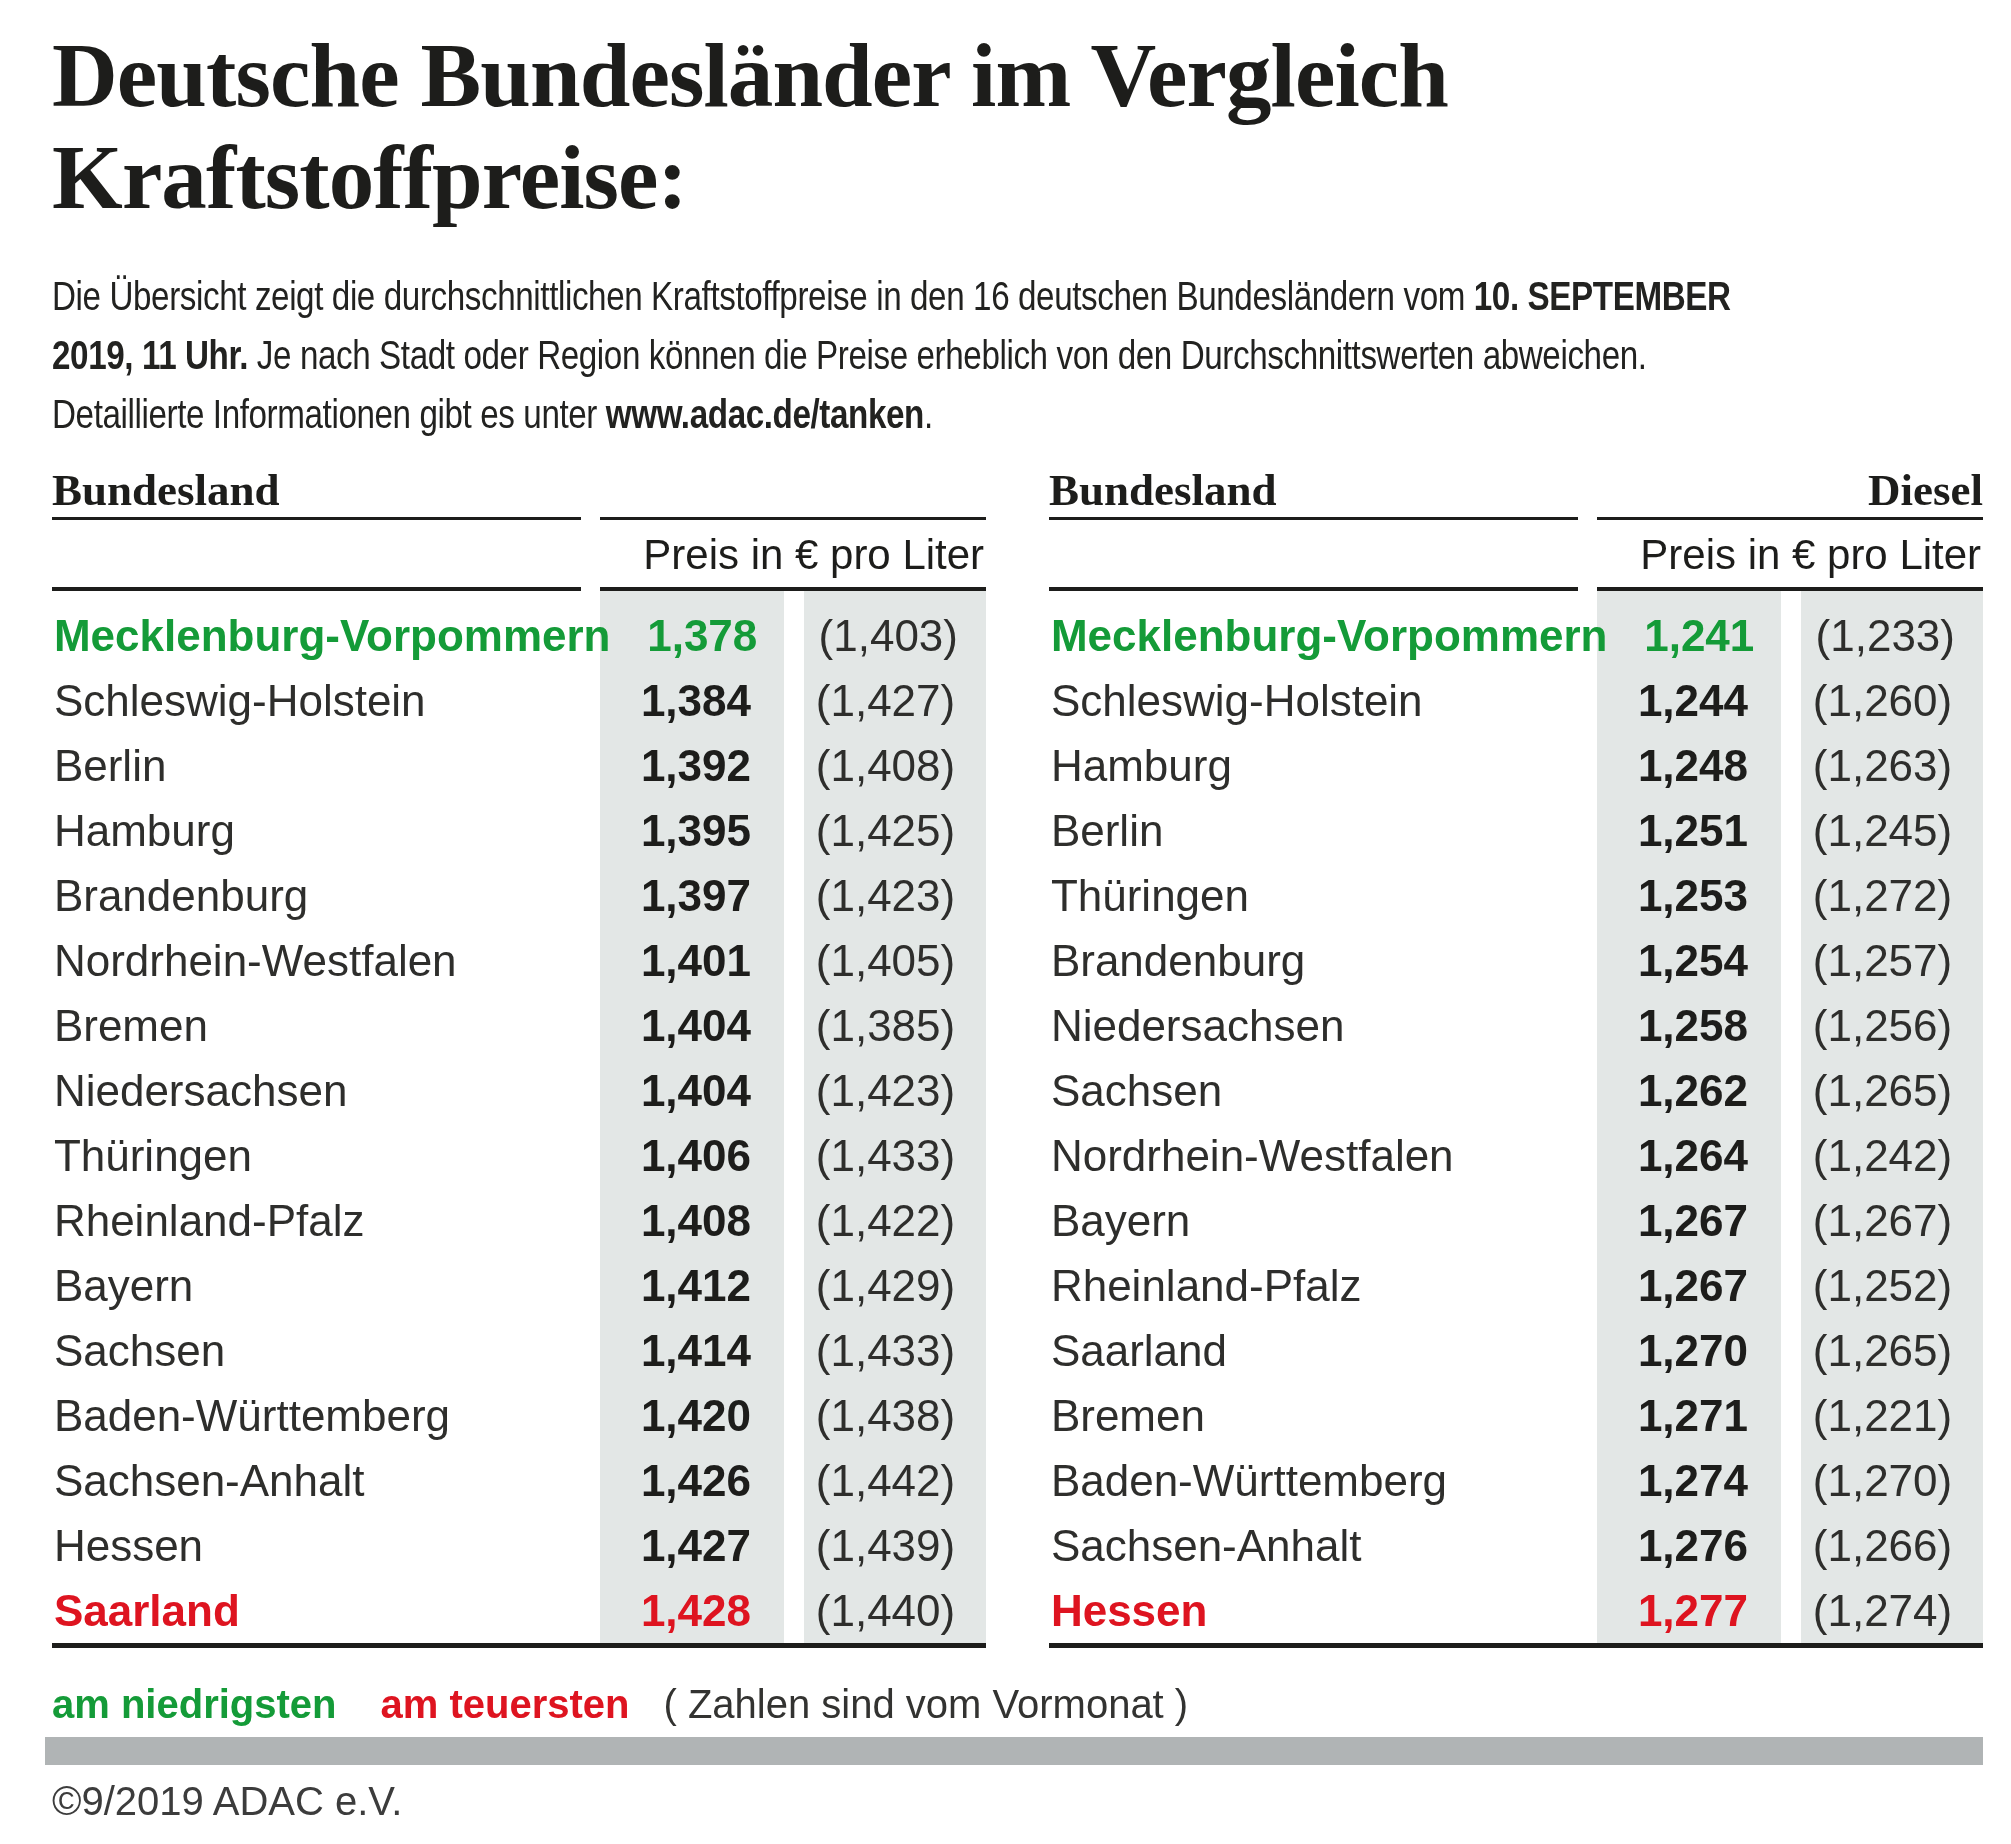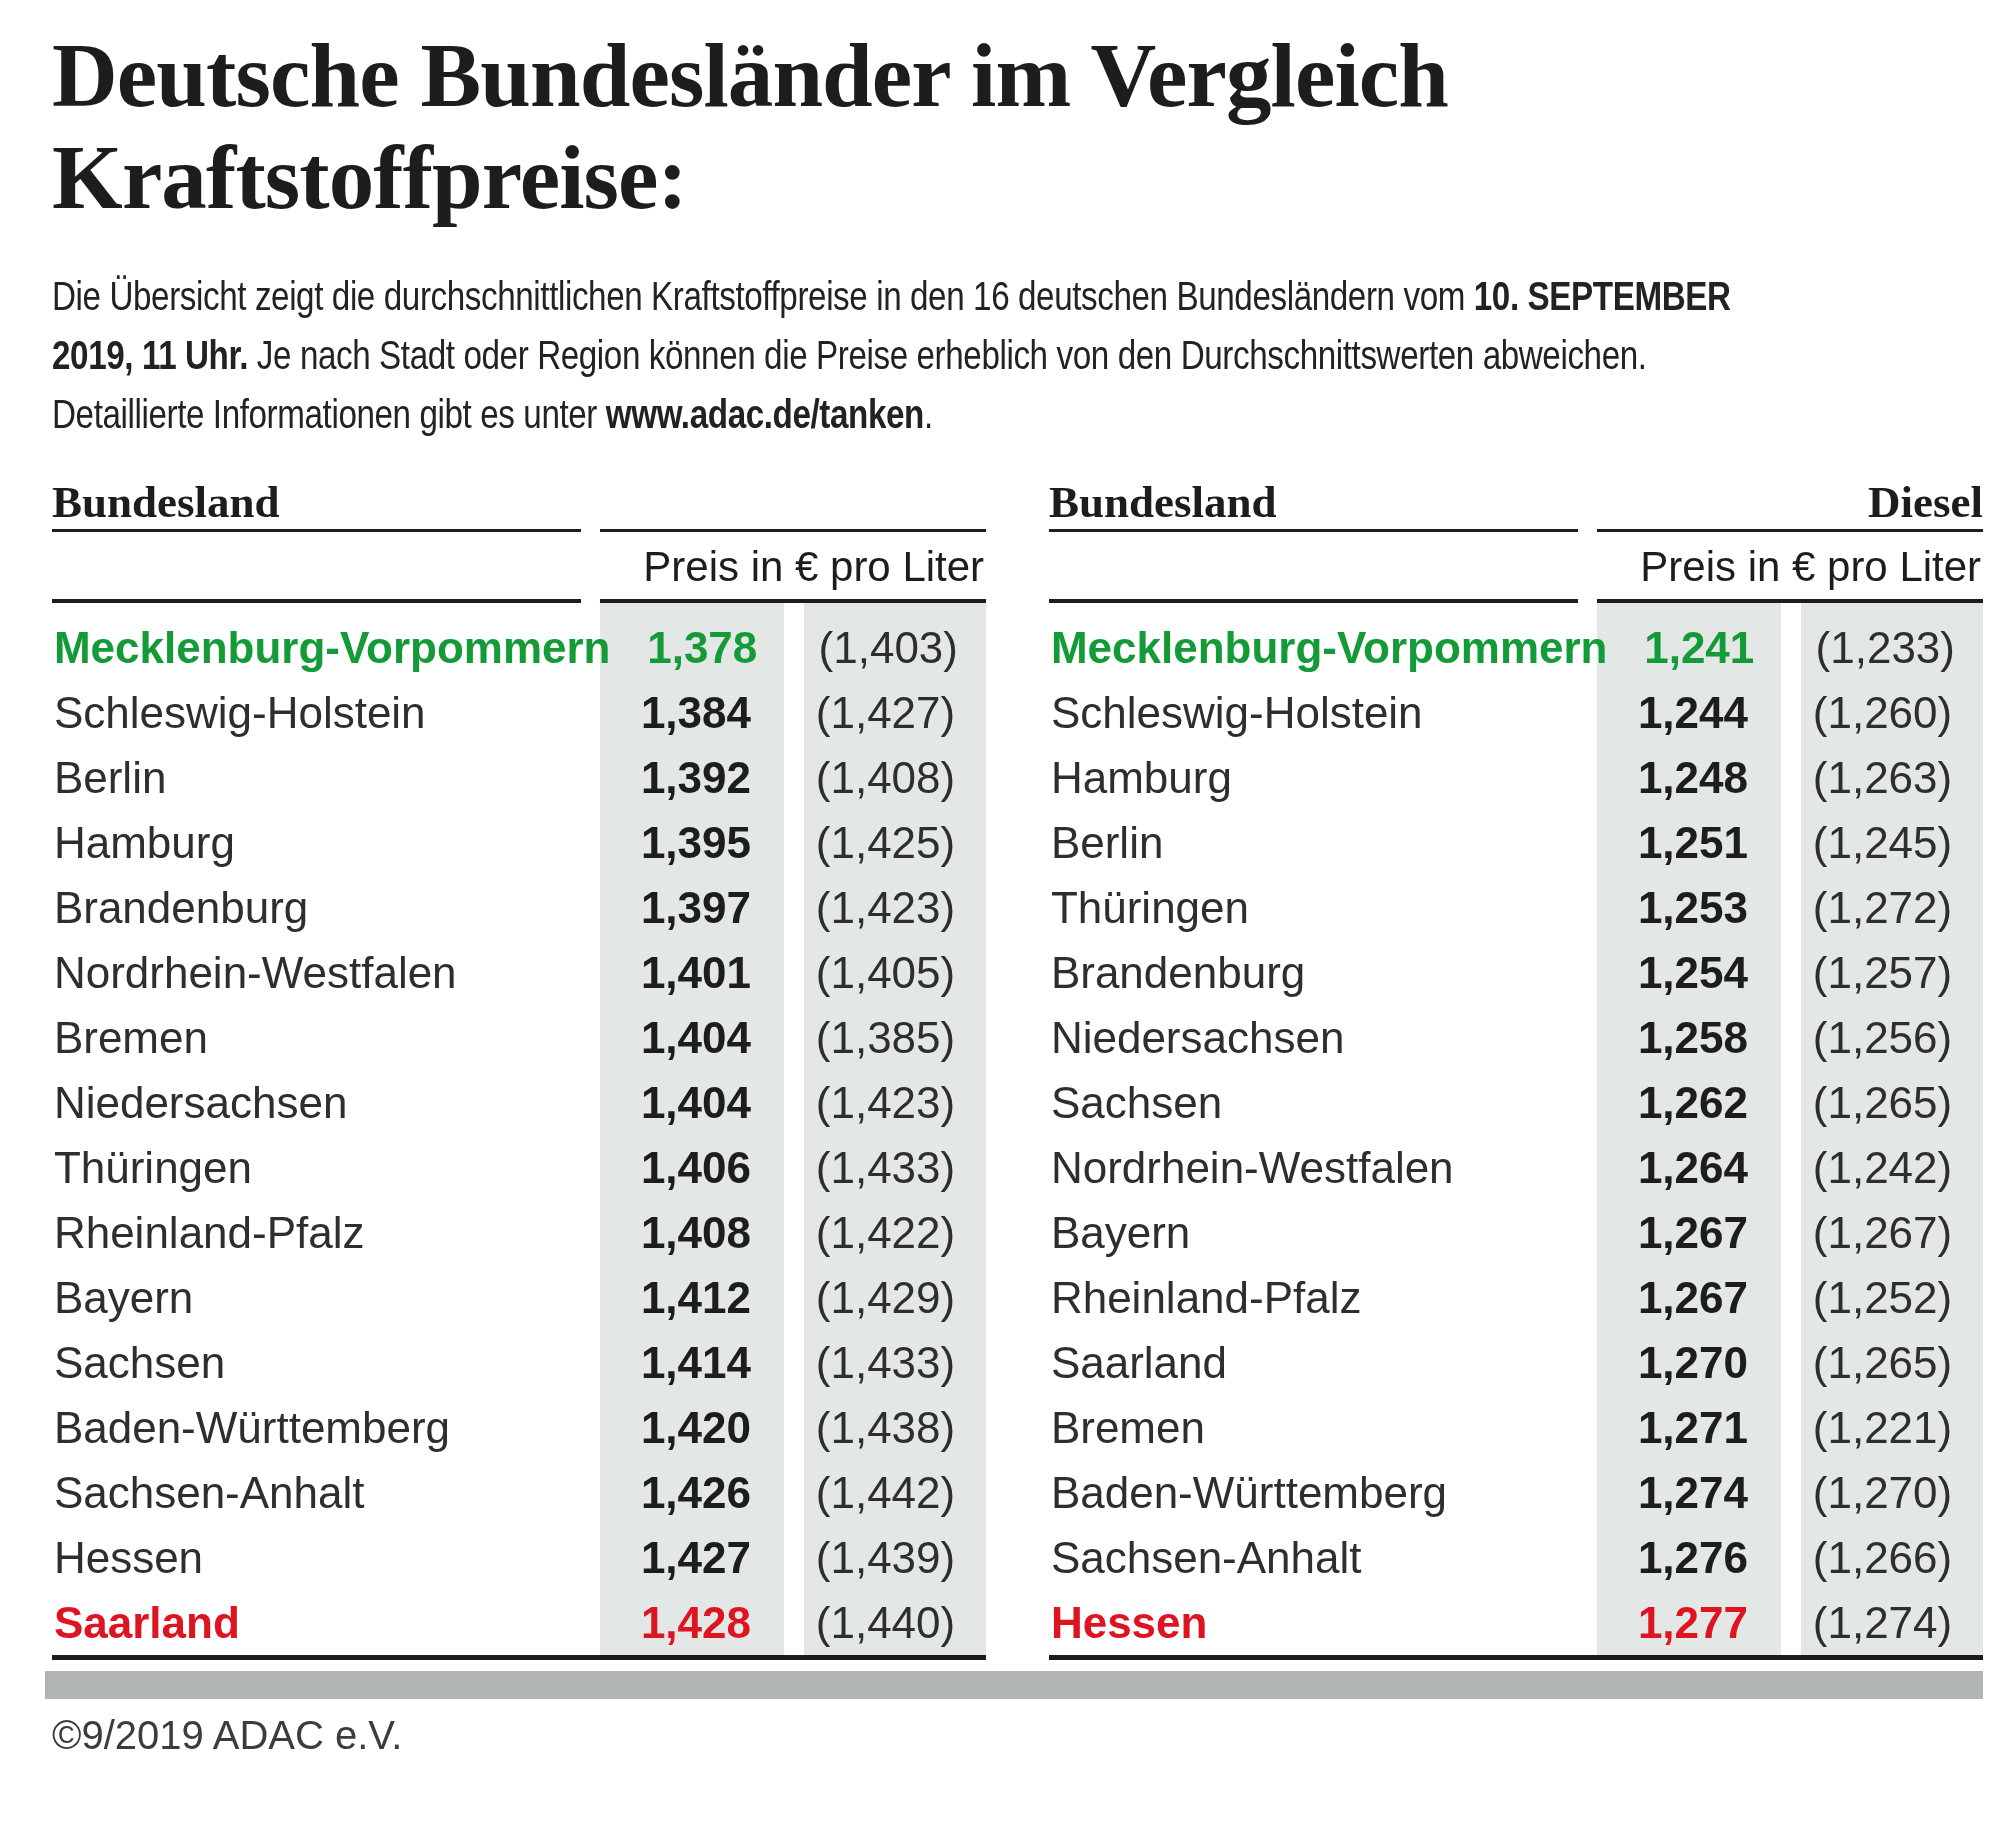--- a/index.html
+++ b/index.html
@@ -14,21 +14,21 @@
      font-size:91px;line-height:102px;letter-spacing:-0.9px;color:#1d1d1b}
   h1 .t-line{display:block}
 
   
   .intro{margin:38px 0 0;font-size:41px;line-height:59px;letter-spacing:-0.5px;
          color:#222220;width:2385px;transform:scaleX(0.81);transform-origin:0 0;
          white-space:nowrap}
   .intro .b{font-weight:700}
 
   
-  .tables{display:flex;gap:63px;margin-top:32px}
+  .tables{display:flex;gap:63px;margin-top:20px}
   .price-table{width:934px;flex:0 0 934px}
   .thead{display:flex;justify-content:space-between;align-items:baseline;
          font-family:"Liberation Serif",serif;font-weight:700;
          font-size:45px;line-height:53px;color:#1d1d1b}
   .rule{display:flex;height:3.8px}
   .rule .seg1{width:529px;background:#1d1d1b}
   .rule .gapseg{width:19px}
   .rule .seg2{flex:1;background:#1d1d1b}
   .unit{text-align:right;font-size:42px;line-height:49px;padding:9.5px 1.9px 8.5px 0;color:#1d1d1b}
 
@@ -305,19 +305,24 @@
     <span class="cell-price">1,277</span>
     <span class="cell-gap"></span>
     <span class="cell-prev">(1,274)</span>
   </div>
         </div>
       <div class="rule-bottom"></div>
     </section>
 
   </div>
 
+  <div class="legend">
+    <span class="lg-green">am niedrigsten</span>
+    <span class="lg-red">am teuersten</span>
+    <span class="lg-note">( Zahlen sind vom Vormonat )</span>
+  </div>
 
   <div class="graybar"></div>
 
   <div class="footer">©9/2019 ADAC e.V.</div>
 
 </div>
 
 
 </body></html>

